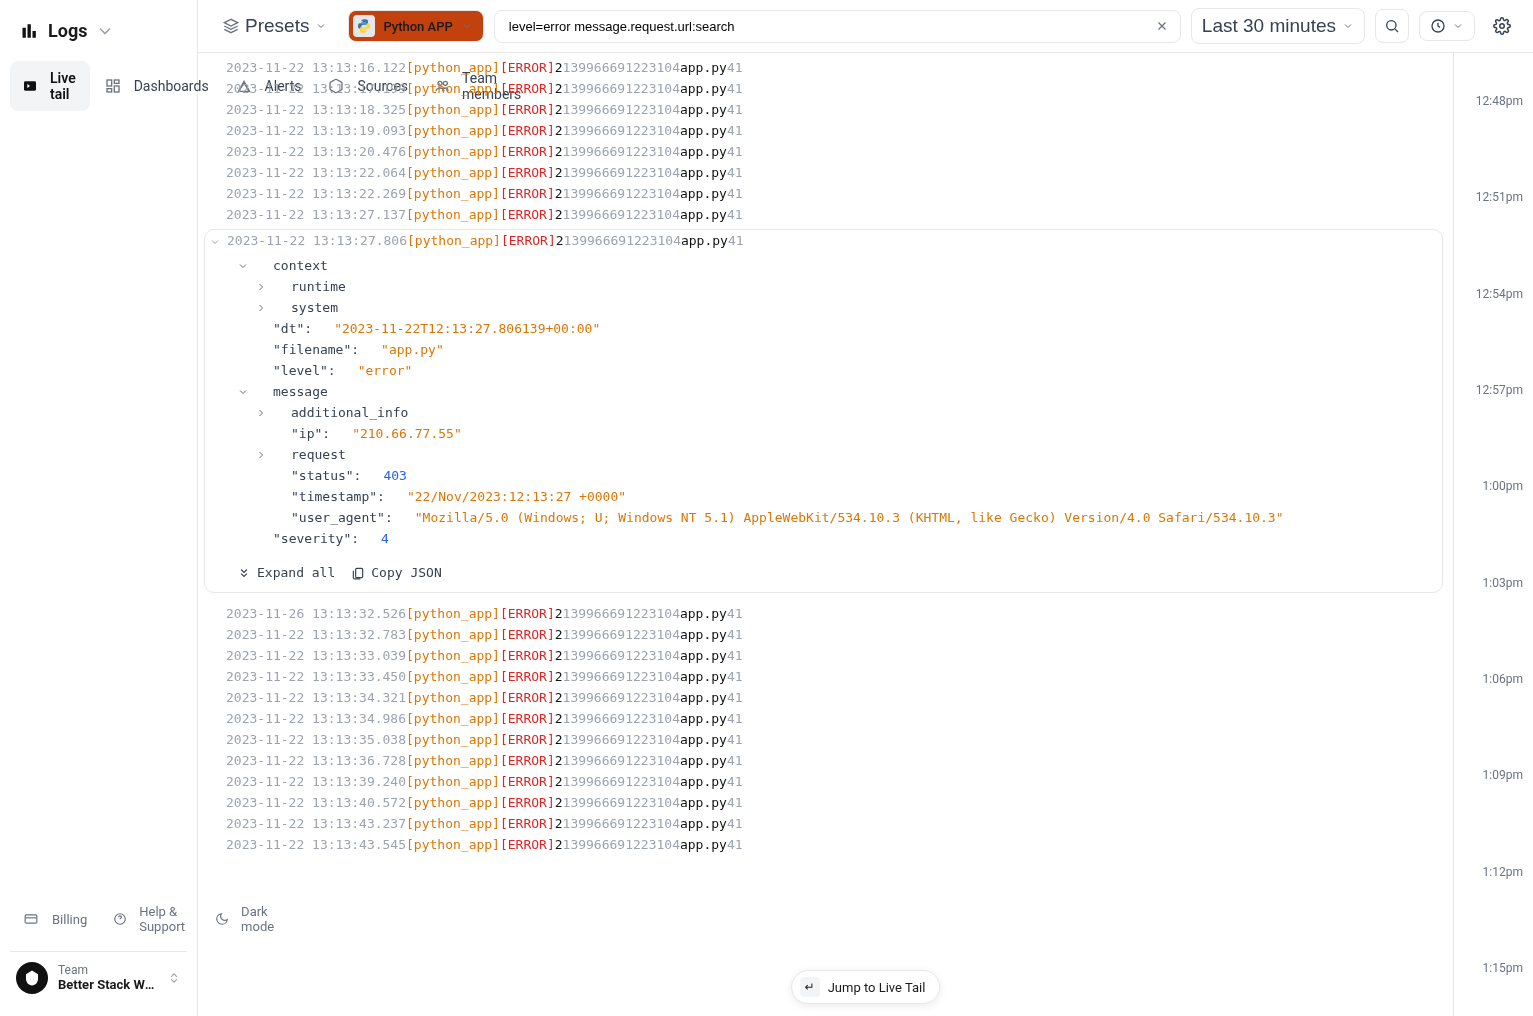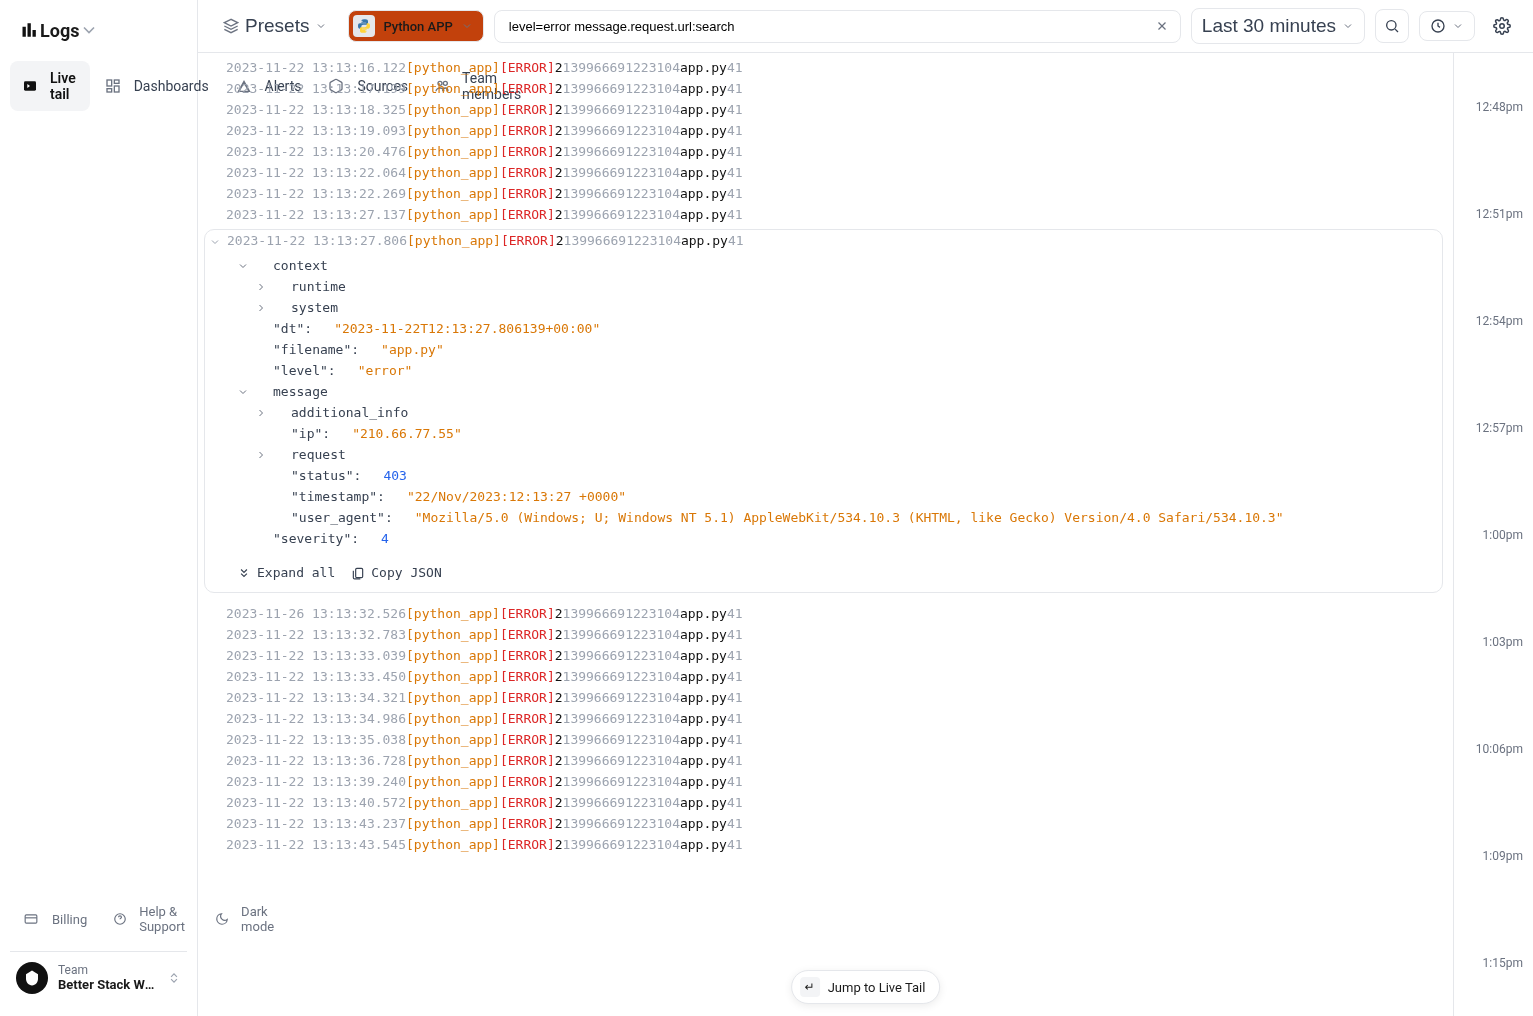--- a/index.html
+++ b/index.html
@@ -1,18 +1,18 @@
 <!DOCTYPE html>
 <html><head>
 <meta charset="utf-8">
 <style>
 *{box-sizing:border-box;margin:0;padding:0}
 body{font-family:-apple-system,BlinkMacSystemFont,"Segoe UI",Roboto,sans-serif;font-size:14px;color:#1a1a1a;background:#fff;height:100vh;overflow:hidden;display:flex}
 .sidebar{width:198px;min-width:198px;border-right:1px solid #e5e7eb;display:flex;flex-direction:column;padding:12px 10px}
-.logo-row{display:flex;align-items:flex-start;padding:8px 10px;margin-bottom:12px;cursor:pointer}
+.logo-row{display:flex;align-items:flex-end;gap:8px;padding:8px 10px;margin-bottom:12px;cursor:pointer}
 .logo-row svg{width:20px;height:20px}
 .logo-text{font-weight:700;font-size:18px}
 .nav{display:flex;flex-direction:row;gap:2px}
 .nav-item{display:flex;align-items:center;gap:12px;padding:9px 12px;border-radius:8px;cursor:pointer;color:#374151}
 .nav-item.active{background:#f3f4f6;color:#111;font-weight:600}
 .nav-icon{width:18px;height:18px;display:flex;align-items:center;justify-content:center;color:#6b7280}
 .nav-item.active .nav-icon{color:#111}
 .spacer{flex:1}
 .bottom-nav .nav-item{font-size:13px;color:#6b7280}
 .team-row{display:flex;align-items:center;gap:10px;padding:10px 6px;border-top:1px solid #e5e7eb;margin-top:8px;cursor:pointer}
@@ -581,22 +581,23 @@
           <span class="log-ts">41</span>
         </div>
       </div>
     <div class="time-col" id="time-col">
         <div class="time-tick">12:48pm</div>
         <div class="time-tick">12:51pm</div>
         <div class="time-tick">12:54pm</div>
         <div class="time-tick">12:57pm</div>
         <div class="time-tick">1:00pm</div>
         <div class="time-tick">1:03pm</div>
-        <div class="time-tick">10:06pm</div>
+        <div class="time-tick">1:06pm</div>
         <div class="time-tick">1:09pm</div>
+        <div class="time-tick">1:12pm</div>
         <div class="time-tick">1:15pm</div>
       </div>
 
     <div class="jump-pill">
       <span class="pill-badge">↵</span>
       <span>Jump to Live Tail</span>
     </div>
   </div>
 </div>
 

